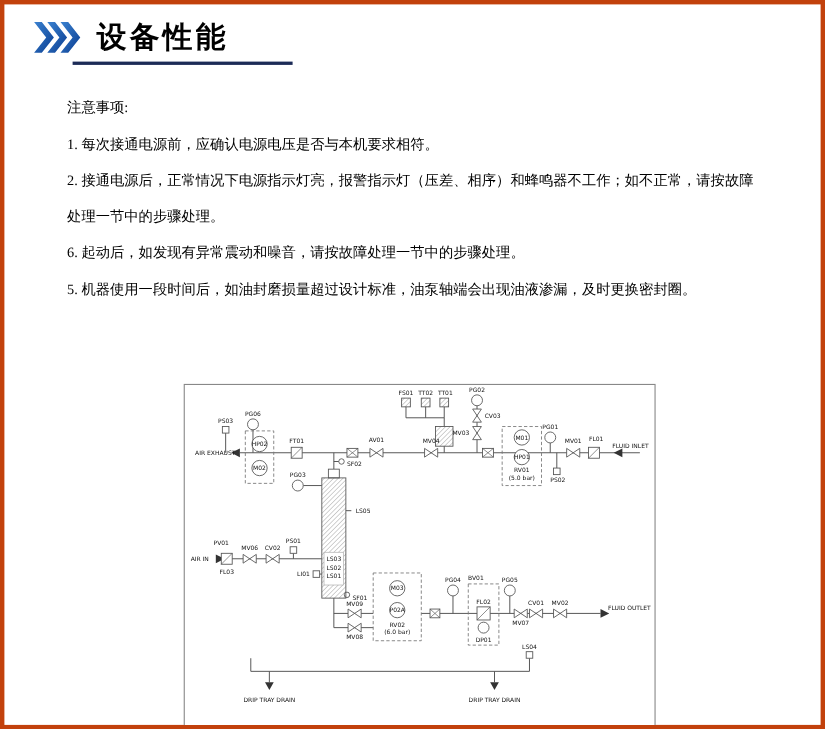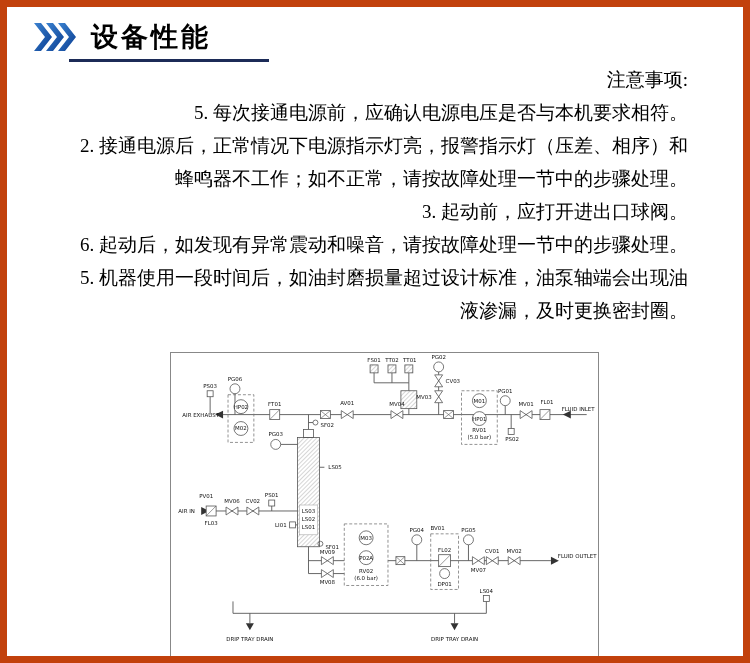--- a/index.html
+++ b/index.html
@@ -1,27 +1,27 @@
 <!DOCTYPE html>
 <html><head>
 <meta charset="utf-8">
 <style>
   html,body { margin:0; padding:0; background:#ffffff; }
   .page {
     position:relative; width:750px; height:663px; box-sizing:border-box;
-    background:#ffffff; border:7px solid #c2410c; overflow:hidden;
-    font-family:"Liberation Serif","DejaVu Serif",serif; color:#000;text-align:right;
+    background:#ffffff; border:4px solid #c2410c; overflow:hidden;
+    font-family:"Liberation Serif","DejaVu Serif",serif; color:#000;
   }
   .header { display:flex; align-items:center; gap:12px; padding:12px 0 0 26px; }
   .header h1 {
     margin:0; font-family:"Liberation Sans","DejaVu Sans",sans-serif;
     font-size:27px; font-weight:600; letter-spacing:3px; color:#000;
   }
   .title-rule { position:absolute; left:62px; top:52px; width:200px; height:3px; background:#1c2b57; }
-  .notes { margin:8px 55px 0 57px; font-size:19px; line-height:33px; }
+  .notes { margin:29px 55px 0 57px; font-size:13px; line-height:33px; }
   .notes p { margin:0; }
   .diagram {
     position:absolute; left:163px; top:345px; width:427px; height:311px;
     margin:0; border:1px solid #888; background:#fff;
   }
   .pipe  { stroke:#555; stroke-width:0.9; fill:none; }
   .sym   { stroke:#555; stroke-width:0.8; fill:#fff; }
   .symf  { stroke:#555; stroke-width:0.8; fill:url(#hatch); }
   .dash  { stroke:#777; stroke-width:0.8; fill:none; stroke-dasharray:3 2; }
   .arrowf{ fill:#333; stroke:none; }
@@ -44,23 +44,22 @@
       <path fill="url(#cg)" d="M1,1 L12,15 L1,29 L8,29 L19,15 L8,1 Z"></path>
       <path fill="url(#cg)" d="M13,1 L24,15 L13,29 L20,29 L31,15 L20,1 Z"></path>
       <path fill="url(#cg)" d="M25,1 L36,15 L25,29 L32,29 L43,15 L32,1 Z"></path>
     </svg>
     <h1 data-name="page-title">设备性能</h1>
   </header>
   <div class="title-rule" data-name="title-underline"></div>
 
   <section class="notes" data-name="notes-section">
     <p data-name="notes-heading">注意事项:</p>
-    <p data-name="note-item">5. 每次接通电源前，应确认电源电压是否与本机要求相符。</p>
+    <p data-name="note-item">1. 每次接通电源前，应确认电源电压是否与本机要求相符。</p>
     <p data-name="note-item">2. 接通电源后，正常情况下电源指示灯亮，报警指示灯（压差、相序）和蜂鸣器不工作；如不正常，请按故障处理一节中的步骤处理。</p>
-    <p data-name="note-item">3. 起动前，应打开进出口球阀。</p>
     <p data-name="note-item">6. 起动后，如发现有异常震动和噪音，请按故障处理一节中的步骤处理。</p>
     <p data-name="note-item">5. 机器使用一段时间后，如油封磨损量超过设计标准，油泵轴端会出现油液渗漏，及时更换密封圈。</p>
   </section>
 
   <figure class="diagram" data-name="pid-diagram">
     <svg width="425" height="309" viewBox="0 0 427 311" data-name="pid-diagram-svg">
       <defs>
         <pattern id="hatch" width="3" height="3" patternUnits="userSpaceOnUse" patternTransform="rotate(45)">
           <line x1="0" y1="0" x2="0" y2="3" stroke="#888" stroke-width="0.7"></line>
         </pattern>

